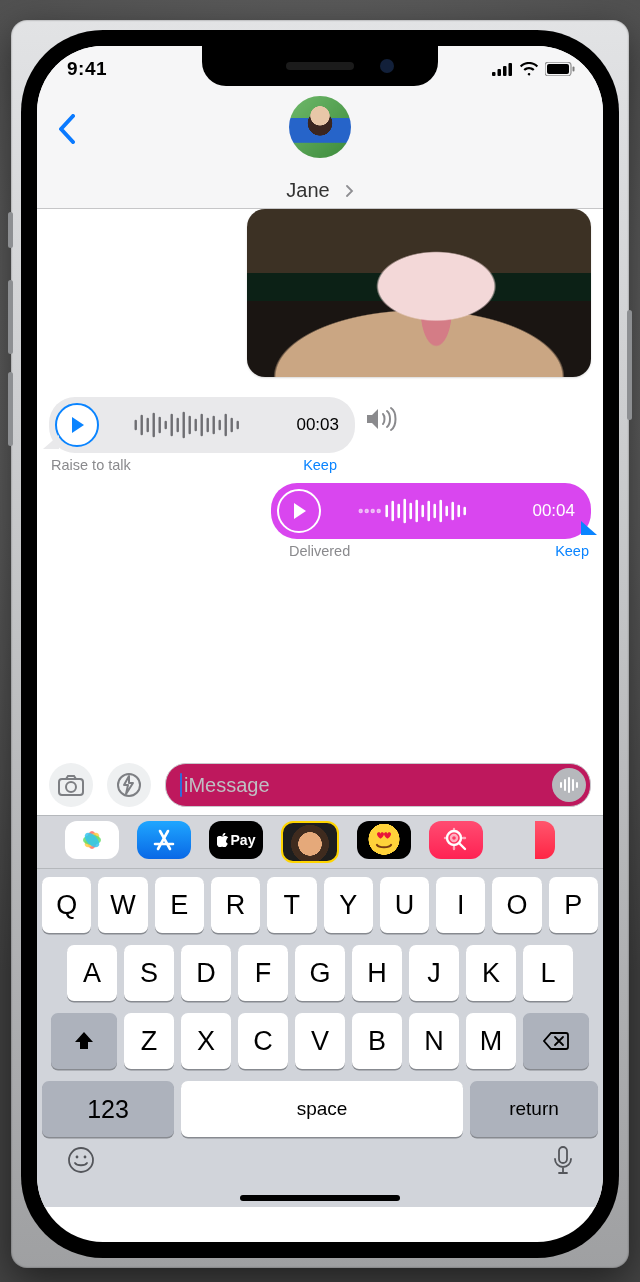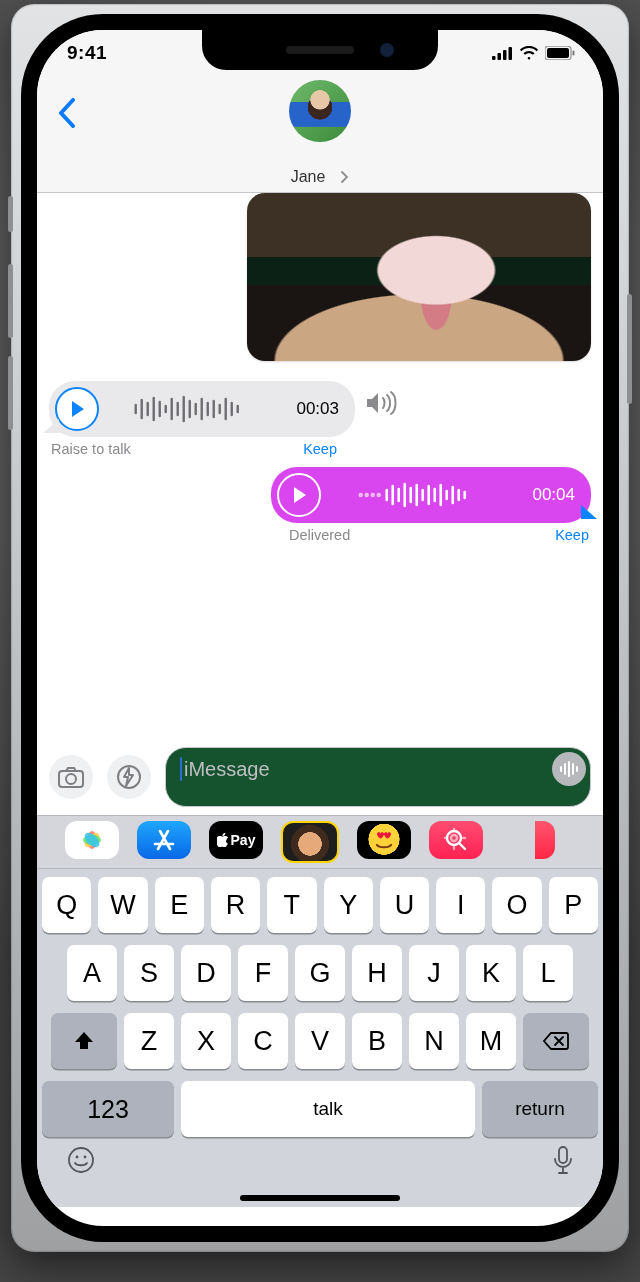--- a/index.html
+++ b/index.html
@@ -1,17 +1,17 @@
 <!DOCTYPE html>
 <html><head>
 <meta charset="utf-8">
 <style>
   html,body{margin:0;padding:0;font-family:-apple-system,"SF Pro Text","Helvetica Neue",Arial,sans-serif;-webkit-font-smoothing:antialiased;background:#555}
   .stage{width:640px;height:1282px;background:#555 radial-gradient(circle at 50% 30%, #777 0%, #444 70%);position:relative;overflow:hidden}
-  .phone{position:absolute;left:11px;top:4px;width:618px;height:1248px;border-radius:23px;background:linear-gradient(180deg,#e2e3e5,#9fa0a2);box-shadow:0 12px 40px rgba(0,0,0,.55),inset 0 0 2px rgba(0,0,0,.5)}
+  .phone{position:absolute;left:11px;top:20px;width:618px;height:1248px;border-radius:16px;background:linear-gradient(180deg,#e2e3e5,#9fa0a2);box-shadow:0 12px 40px rgba(0,0,0,.55),inset 0 0 2px rgba(0,0,0,.5)}
   .phone-black{position:absolute;inset:10px;border-radius:82px;background:#000}
   .screen{position:absolute;inset:16px;border-radius:66px;overflow:hidden;background:#fff}
   .notch{position:absolute;left:50%;top:0;transform:translateX(-50%);width:236px;height:40px;background:#000;border-radius:0 0 24px 24px;z-index:30}
   .notch::before{content:"";position:absolute;left:50%;top:50%;transform:translate(-50%,-50%);width:68px;height:8px;border-radius:6px;background:#1b1b1b}
   .notch::after{content:"";position:absolute;right:44px;top:50%;transform:translateY(-50%);width:14px;height:14px;border-radius:50%;background:#12203a}
   .side-btn{position:absolute;background:#8d8f92;border-radius:3px}
   .btn-mute{left:-3px;top:192px;width:5px;height:36px}
   .btn-volu{left:-3px;top:260px;width:5px;height:74px}
   .btn-vold{left:-3px;top:352px;width:5px;height:74px}
   .btn-pwr{right:-3px;top:290px;width:5px;height:110px}
@@ -24,21 +24,21 @@
 
   
   .header{height:110px;background:#f6f6f7;border-bottom:1px solid #c6c6c8;position:relative;display:flex;align-items:flex-end;justify-content:center;padding-bottom:6px}
   .back{position:absolute;left:10px;top:12px;padding:10px}
   .avatar{width:62px;height:62px;border-radius:50%;background:
      radial-gradient(circle at 50% 32%, #e8c7a8 0 18%, transparent 19%),
      radial-gradient(circle at 50% 44%, #3b2620 0 26%, transparent 27%),
      linear-gradient(#2664c9,#2664c9) 0 60%/100% 40% no-repeat,
      linear-gradient(135deg,#6fb96a,#3c8a3b);
      position:absolute;left:50%;top:4px;transform:translateX(-50%)}
-  .hname{display:flex;align-items:center;gap:14px;font-size:16px;color:#333}
+  .hname{display:flex;align-items:center;gap:14px;font-size:20px;color:#333}
 
   
   .conv{height:544px;overflow:hidden;position:relative;background:#fff}
   .photo{width:344px;height:168px;border-radius:18px;overflow:hidden;margin:0 12px 8px auto;background:
       radial-gradient(ellipse 120px 70px at 55% 46%, #f3d8d8 0 48%, transparent 50%),
       radial-gradient(ellipse 38px 88px at 55% 60%, #d47c86 0 40%, transparent 42%),
       radial-gradient(ellipse 260px 120px at 50% 100%, #caa683 0 55%, transparent 56%),
       linear-gradient(#3c3124 0 38%, #0c2116 38% 55%, #1a1512 55% 100%);
       box-shadow:0 1px 2px rgba(0,0,0,.15)}
   .bubble{max-width:440px;padding:12px 16px;border-radius:22px;font-size:20px;line-height:1.28;position:relative;margin:0 12px 6px}
@@ -61,21 +61,21 @@
   .wave{flex:1;height:28px}
   .dur{font-size:17px}
   .row-below{display:flex;justify-content:space-between;font-size:14.5px;margin:4px 14px 0}
   .muted{color:#8a8a8d}
   .keep{color:#0a84ff;font-weight:500}
   .speaker{margin-left:10px;display:inline-flex;align-items:center;color:#8a8a8d}
 
   
   .composer{display:flex;align-items:center;gap:14px;padding:10px 12px 8px;background:#fff}
   .cbtn{width:44px;height:44px;border-radius:50%;background:#eef0f1;display:flex;align-items:center;justify-content:center;color:#7d7f83}
-  .input-wrap{flex:1;height:42px;border:1px solid #c8c8cc;border-radius:21px;display:flex;align-items:center;padding:0 4px 16px 14px;background:#14532d}
+  .input-wrap{flex:1;height:42px;border:1px solid #c8c8cc;border-radius:21px;display:flex;align-items:center;padding:0 4px 0 14px;background:#be185d}
   .caret{width:2px;height:24px;background:#2f6bdb;border-radius:1px;margin-right:2px}
   .ph{color:#bfbfc3;font-size:20px;flex:1}
   .wave-btn{width:34px;height:34px;border-radius:50%;background:#b6b8bc;display:flex;align-items:center;justify-content:center}
 
   
   .appstrip{height:52px;background:#d4d6db;border-top:1px solid #b5b8bc;border-bottom:1px solid #b5b8bc;display:flex;align-items:center}
   .apps{display:flex;gap:18px;padding:0 28px;flex:1}
   .app{width:54px;height:38px;border-radius:12px;position:relative;flex:none}
   .app-photos{background:#fff;display:flex;align-items:center;justify-content:center}
   .app-store{background:linear-gradient(#1fa6ff,#0968e6);display:flex;align-items:center;justify-content:center}
@@ -89,21 +89,21 @@
   
   .kbd{background:#d1d4da;padding:8px 5px 6px}
   .krow{display:flex;justify-content:center;gap:7px;margin-bottom:12px}
   .key{background:#ffffff;border-radius:7px;box-shadow:0 1.5px 0 #878a90;height:56px;display:flex;align-items:center;justify-content:center;font-size:27px;color:#000}
   .key-l{width:50px}
   .key-ctrl{background:#adb2bc;}
   .key-shift{width:66px}
   .key-bksp{width:66px}
   .key-123{width:132px;font-size:25px}
   .key-space{flex:1;font-size:19px}
-  .key-return{width:116px;font-size:19px}
+  .key-return{width:128px;font-size:19px}
   .kicons{display:flex;justify-content:space-between;padding:6px 24px 4px;color:#54565b}
   .home{width:160px;height:6px;border-radius:4px;background:#000;margin:10px auto 0}
 
 </style>
 </head>
 <body>
 
 <div class="stage">
   <div class="phone">
     <div class="side-btn btn-mute"></div>
@@ -359,21 +359,21 @@
             <div class="key key-l">M</div>
             <div class="key key-ctrl key-bksp">
               <svg width="28" height="20" viewBox="0 0 28 20" fill="none" stroke="#000" stroke-width="1.8">
                   <path d="M9 2h15a2 2 0 0 1 2 2v12a2 2 0 0 1-2 2H9l-7-8z"></path>
                   <path d="M13 6l8 8M21 6l-8 8" stroke-linecap="round"></path>
                 </svg>
             </div>
           </div>
           <div class="krow" style="margin-bottom:2px">
             <div class="key key-ctrl key-123">123</div>
-            <div class="key key-space">talk</div>
+            <div class="key key-space">space</div>
             <div class="key key-ctrl key-return">return</div>
           </div>
           <div class="kicons">
             <span>
               <svg width="30" height="30" viewBox="0 0 30 30" fill="none" stroke="#54565b" stroke-width="1.8">
                   <circle cx="15" cy="15" r="12"></circle>
                   <circle cx="11" cy="12" r="1.4" fill="#54565b" stroke="none"></circle>
                   <circle cx="19" cy="12" r="1.4" fill="#54565b" stroke="none"></circle>
                   <path d="M9 18c2 3 10 3 12 0" stroke-linecap="round"></path>
                 </svg>

